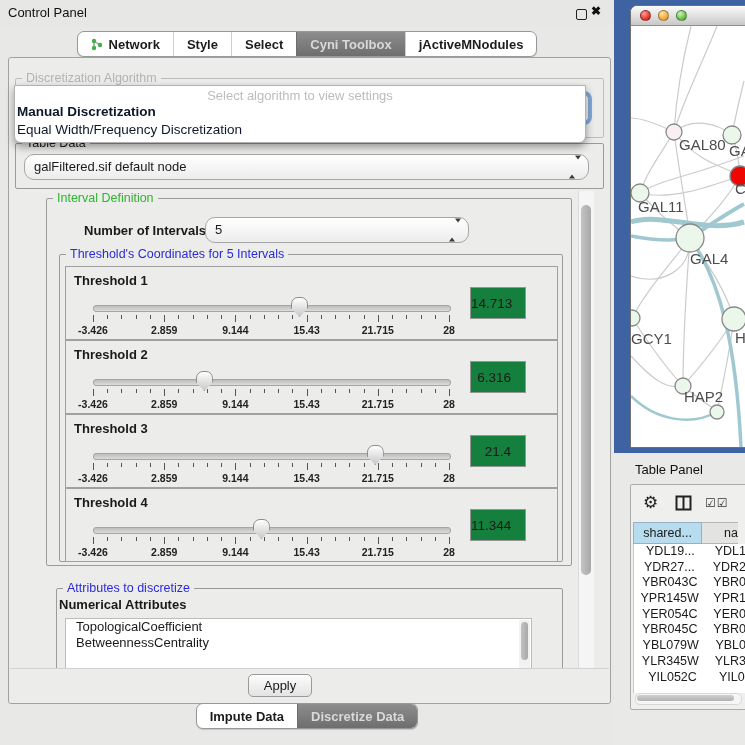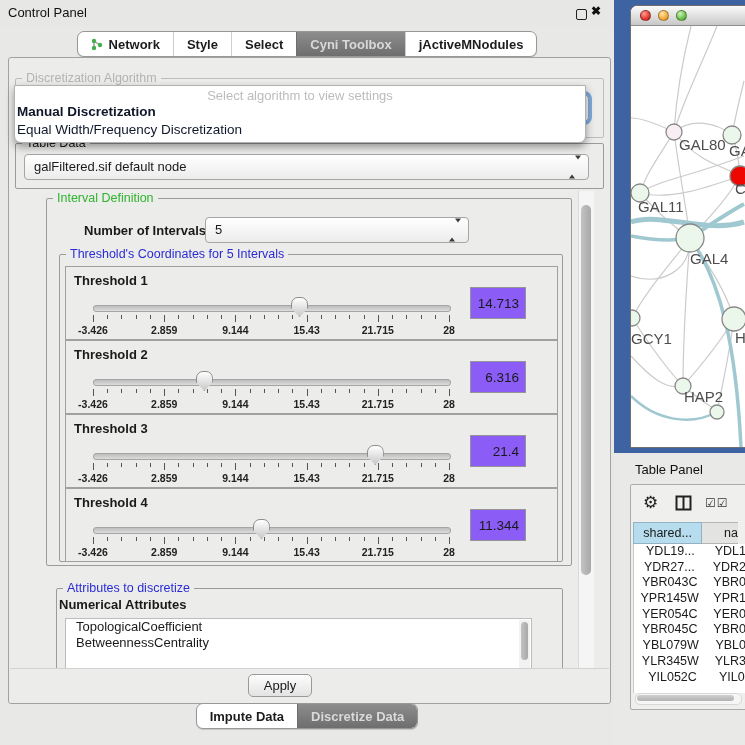--- a/index.html
+++ b/index.html
@@ -37,21 +37,21 @@
               box-shadow:0 0 0 3px #7ca9da;border:1px solid #8aa8cc;}
 
   
   #algo-popup{left:5px;top:27px;width:570px;background:#fff;border:1px solid #b2b2b2;
               border-radius:0 0 7px 7px;box-shadow:0 4px 9px rgba(0,0,0,.38);z-index:40;padding-bottom:3px;}
   #popup-prompt{text-align:center;color:#bcbcbc;font-size:13px;padding-top:2px;height:15px;}
   .popup-item{font-size:13.5px;padding:1px 0 1px 2px;line-height:16px;color:#0f172a;}
   .popup-item.bold{font-weight:bold;}
 
   
-  .combo{position:absolute;border:1px solid #a6a6a6;border-radius:4px;
+  .combo{position:absolute;border:1px solid #a6a6a6;border-radius:10px;
          background:linear-gradient(#ffffff,#ececec);font-size:13px;}
   .combo .cval{position:absolute;left:9px;top:0;line-height:24px;white-space:nowrap;}
   .stepper{position:absolute;right:7px;top:50%;transform:translateY(-50%);}
   .st-up{width:0;height:0;border-left:3.5px solid transparent;border-right:3.5px solid transparent;
          border-bottom:4.5px solid #3c3c3c;margin:0 auto 2px;}
   .st-dn{width:0;height:0;border-left:3.5px solid transparent;border-right:3.5px solid transparent;
          border-top:4.5px solid #3c3c3c;margin:0 auto;}
 
   #td-group{left:6px;top:85px;width:587px;height:44px;}
   #td-combo{left:8px;top:10px;width:563px;height:24px;}
@@ -70,22 +70,22 @@
          background:linear-gradient(#bdbdbd,#dcdcdc);border:1px solid #a5a5a5;}
   .thumb{position:absolute;top:30px;width:15px;height:18px;
          background:linear-gradient(#ffffff,#c9c9c9);border:1px solid #8d8d8d;
          border-radius:7px 7px 2px 2px;
          clip-path:polygon(0 0,100% 0,100% 55%,50% 100%,0 55%);}
   .tick{position:absolute;top:48px;width:1px;background:#555;}
   .tick.minor{height:4px;}
   .tick.major{height:7px;}
   .tick-lab{position:absolute;top:57px;width:56px;margin-left:-28px;text-align:center;
             font-size:10.5px;font-weight:bold;color:#222;}
-  .val-box{position:absolute;left:404px;top:20px;width:56px;height:32px;background:#8b5cf6;
-           border:1px solid #949494;font-size:13.5px;text-align:right;line-height:32px;padding-right:6px;box-sizing:border-box;}
+  .val-box{position:absolute;left:404px;top:20px;width:56px;height:32px;background:#15803d;
+           border:1px solid #949494;font-size:13.5px;text-align:right;line-height:32px;padding-right:14px;box-sizing:border-box;}
 
   #attr-group{left:41px;top:397px;width:505px;height:120px;}
   #attr-title{left:2px;top:8px;font-size:13px;font-weight:bold;}
   #attr-list{left:8px;top:29px;width:465px;height:70px;background:#fff;border:1px solid #bcbcbc;overflow:hidden;}
   .list-item{font-size:13px;line-height:16px;padding-left:10px;white-space:nowrap;}
   #attr-vsb{position:absolute;right:1px;top:1px;width:11px;height:68px;background:#f2f2f2;}
   #attr-vsb .vthumb{left:2px;top:2px;width:7px;height:38px;}
   .vthumb{position:absolute;background:linear-gradient(90deg,#c3c3c3,#a8a8a8);border-radius:5px;}
 
   #cp-vscroll{left:569px;top:133px;width:15px;height:478px;background:#f5f5f5;border-left:1px solid #dadada;}

